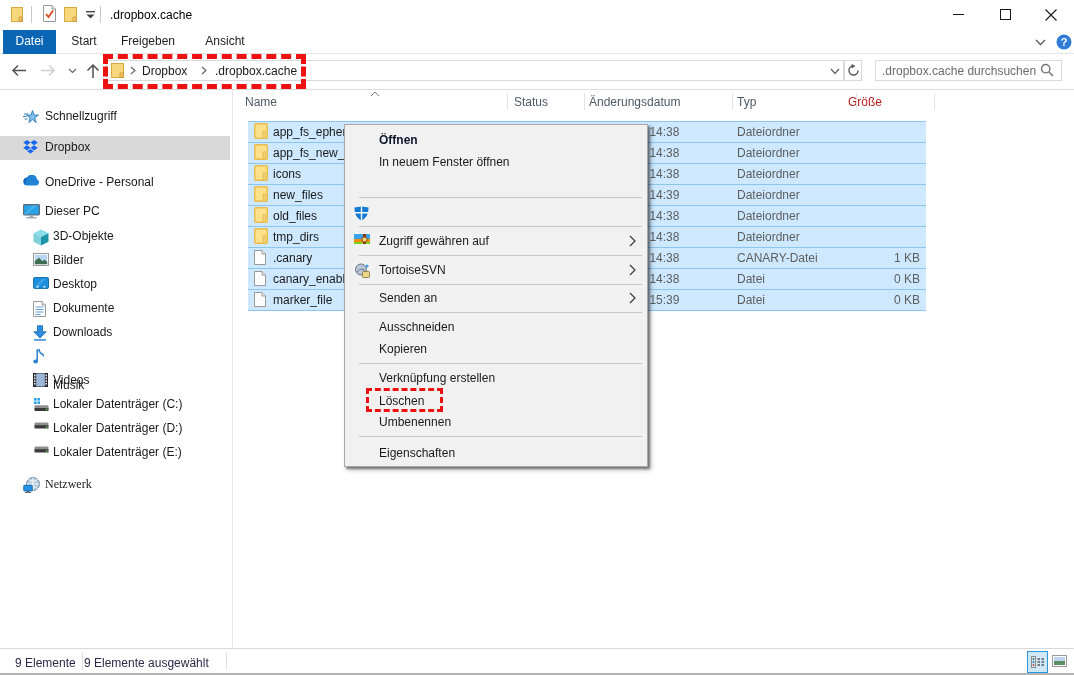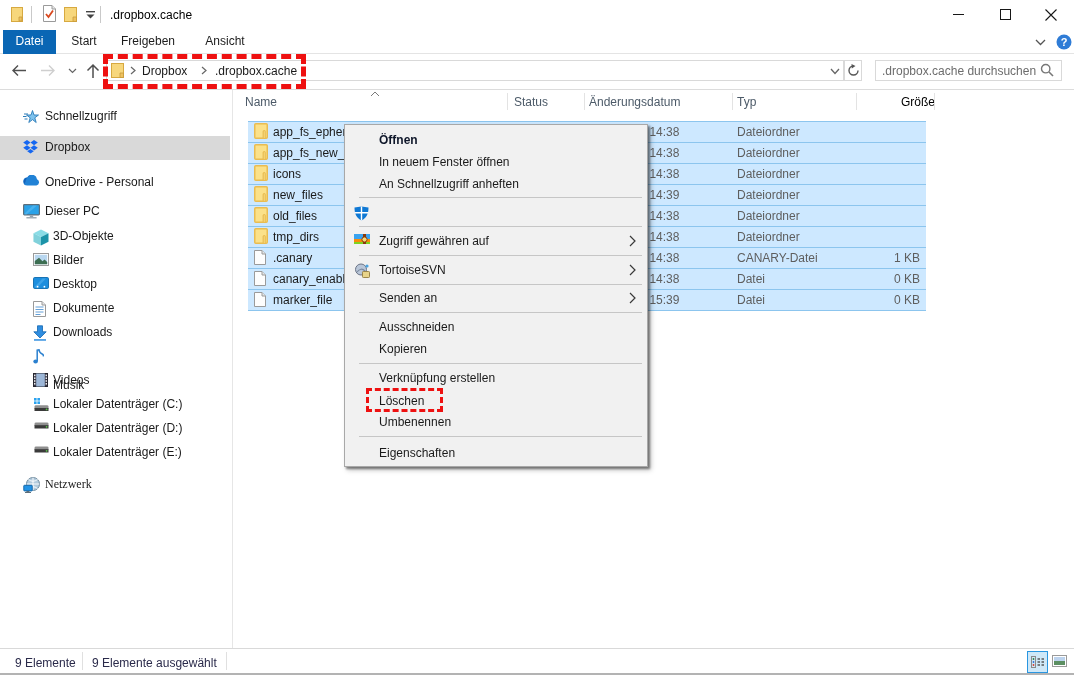--- a/index.html
+++ b/index.html
@@ -282,21 +282,21 @@
         </svg>
       </div>
       <div class="abs" style="left:45px;top:387px;color:#1a1a1a;font-family:Liberation Serif, serif;">Netzwerk</div>
     </div>
   <div class="abs" style="left:232px;top:0;width:1px;height:558px;background:#e6e6e6;"></div>
 
   <div class="abs" style="left:245px;top:5px;color:#4c5a68;">Name</div>
   <div class="abs" style="left:514px;top:5px;color:#4c5a68;">Status</div>
   <div class="abs" style="left:589px;top:5px;color:#4c5a68;">Änderungsdatum</div>
   <div class="abs" style="left:737px;top:5px;color:#4c5a68;">Typ</div>
-  <div class="abs" style="left:901px;top:5px;color:#000000;">Größe</div>
+  <div class="abs" style="left:848px;top:5px;color:#b91c1c;">Größe</div>
   <div class="abs" style="left:370px;top:1px;">
       <svg width="10" height="6" viewBox="0 0 10 6">
     <path d="M1 5 L5 1 L9 5" fill="none" stroke="#7a7a7a" stroke-width="1"></path>
   </svg>
     </div>
   <div class="abs" style="left:507px;top:3px;width:1px;height:17px;background:#e3e3e3;"></div>
   <div class="abs" style="left:584px;top:3px;width:1px;height:17px;background:#e3e3e3;"></div>
   <div class="abs" style="left:732px;top:3px;width:1px;height:17px;background:#e3e3e3;"></div>
   <div class="abs" style="left:856px;top:3px;width:1px;height:17px;background:#e3e3e3;"></div>
   <div class="abs" style="left:934px;top:3px;width:1px;height:17px;background:#e3e3e3;"></div>
@@ -410,21 +410,20 @@
     <div class="abs" style="left:338px;top:3px;color:#5e5e5e;">02.06.2023 15:39</div>
     <div class="abs" style="left:489px;top:3px;color:#5e5e5e;">Datei</div>
     <div class="abs" style="left:592px;top:3px;width:80px;text-align:right;color:#5e5e5e;">0 KB</div>
   </div>
     </div>
 </div>
 
 <div id="menu" class="abs" style="left:344px;top:124px;width:304px;height:343px;background:#f1f1f1;border:1px solid #a8a8a8;box-shadow:2px 2px 2px rgba(0,0,0,0.42), 3px 3px 5px rgba(0,0,0,0.25);">
     <div class="abs" style="left:34px;top:4px;height:22px;line-height:22px;font-weight:bold;color:#0f172a;">Öffnen</div>
     <div class="abs" style="left:34px;top:26px;height:22px;line-height:22px;font-weight:normal;color:#1a1a1a;">In neuem Fenster öffnen</div>
-    <div class="abs" style="left:34px;top:48px;height:22px;line-height:22px;font-weight:normal;color:#1a1a1a;">An Schnellzugriff anheften</div>
     <div class="abs" style="left:14px;top:72px;width:283px;height:1px;background:#c6c6c6;"></div>
     <div class="abs" style="left:9px;top:81px;">
       <svg width="15" height="15" viewBox="0 0 15 15">
         <path d="M0.5 1.5 C3 1.5 5 0.5 7.5 0.5 C10 0.5 12 1.5 14.5 1.5 C14.5 8 12.5 12 7.5 14.5 C2.5 12 0.5 8 0.5 1.5 Z" fill="#0f78d4"></path>
         <path d="M7.5 0.5 V14.5 M0.8 6.8 H14.2" stroke="#fff" stroke-width="1.4"></path>
       </svg>
     </div>
     <div class="abs" style="left:14px;top:101px;width:283px;height:1px;background:#c6c6c6;"></div>
     <div class="abs" style="left:34px;top:105px;height:22px;line-height:22px;font-weight:normal;color:#1a1a1a;">Zugriff gewähren auf</div>
     <div class="abs" style="left:9px;top:109px;">
@@ -471,21 +470,21 @@
     <div class="abs" style="left:34px;top:265px;height:22px;line-height:22px;font-weight:normal;color:#1a1a1a;">Löschen</div>
     <div class="abs" style="left:21px;top:263px;width:77px;height:24px;border:3px dashed #ee1111;"></div>
     <div class="abs" style="left:34px;top:286px;height:22px;line-height:22px;font-weight:normal;color:#1a1a1a;">Umbenennen</div>
     <div class="abs" style="left:14px;top:311px;width:283px;height:1px;background:#c6c6c6;"></div>
     <div class="abs" style="left:34px;top:317px;height:22px;line-height:22px;font-weight:normal;color:#1a1a1a;">Eigenschaften</div>
   </div>
 
 <div class="abs" style="left:0;top:648px;width:1074px;height:27px;background:#fff;border-top:1px solid #d9d9d9;border-bottom:2px solid #b3b3b3;">
   <div class="abs" style="left:15px;top:7px;color:#2a2a4a;">9 Elemente</div>
   <div class="abs" style="left:82px;top:3px;width:1px;height:18px;background:#e0e0e0;"></div>
-  <div class="abs" style="left:92px;top:7px;color:#2a2a4a;">9 Elemente ausgewählt</div>
+  <div class="abs" style="left:84px;top:7px;color:#2a2a4a;">9 Elemente ausgewählt</div>
   <div class="abs" style="left:226px;top:3px;width:1px;height:18px;background:#e0e0e0;"></div>
   <div class="abs" style="left:1027px;top:2px;width:21px;height:22px;border:1px solid #2a96e0;background:#cfe8f8;">
     <svg width="19" height="20" viewBox="0 0 19 20">
       <rect x="3.5" y="4.5" width="4" height="11" fill="none" stroke="#8a8a8a"></rect>
       <circle cx="5.5" cy="7" r="0.9" fill="#2d7d46"></circle>
       <circle cx="5.5" cy="10" r="0.9" fill="#2d6fd6"></circle>
       <circle cx="5.5" cy="13" r="0.9" fill="#d63a2f"></circle>
       <g stroke="#5a5a5a" stroke-width="1.4">
         <path d="M9.5 7 h2.5 M13.5 7 h2.5 M9.5 10 h2.5 M13.5 10 h2.5 M9.5 13 h2.5 M13.5 13 h2.5"></path>
       </g>

